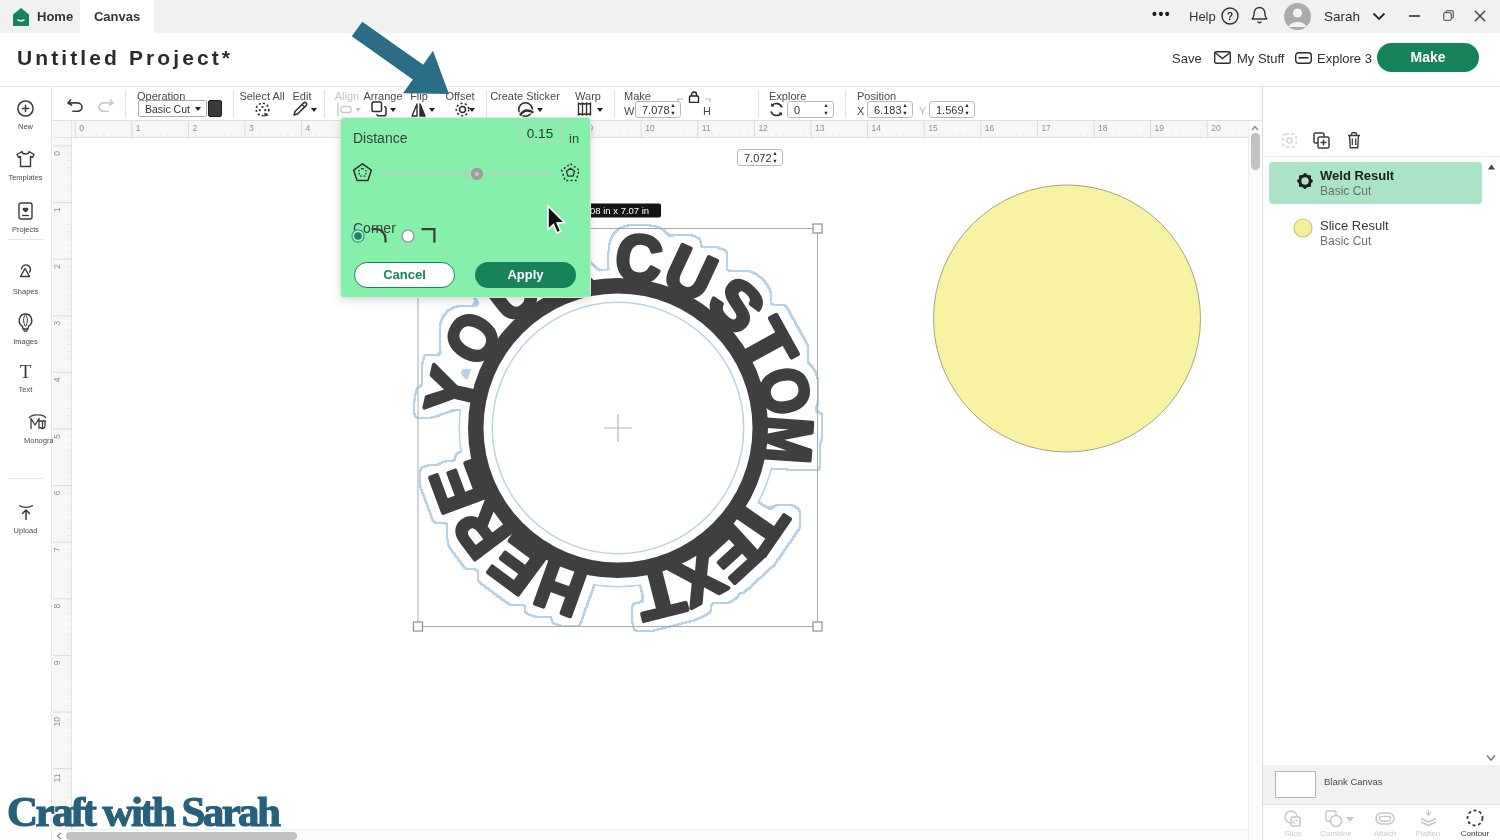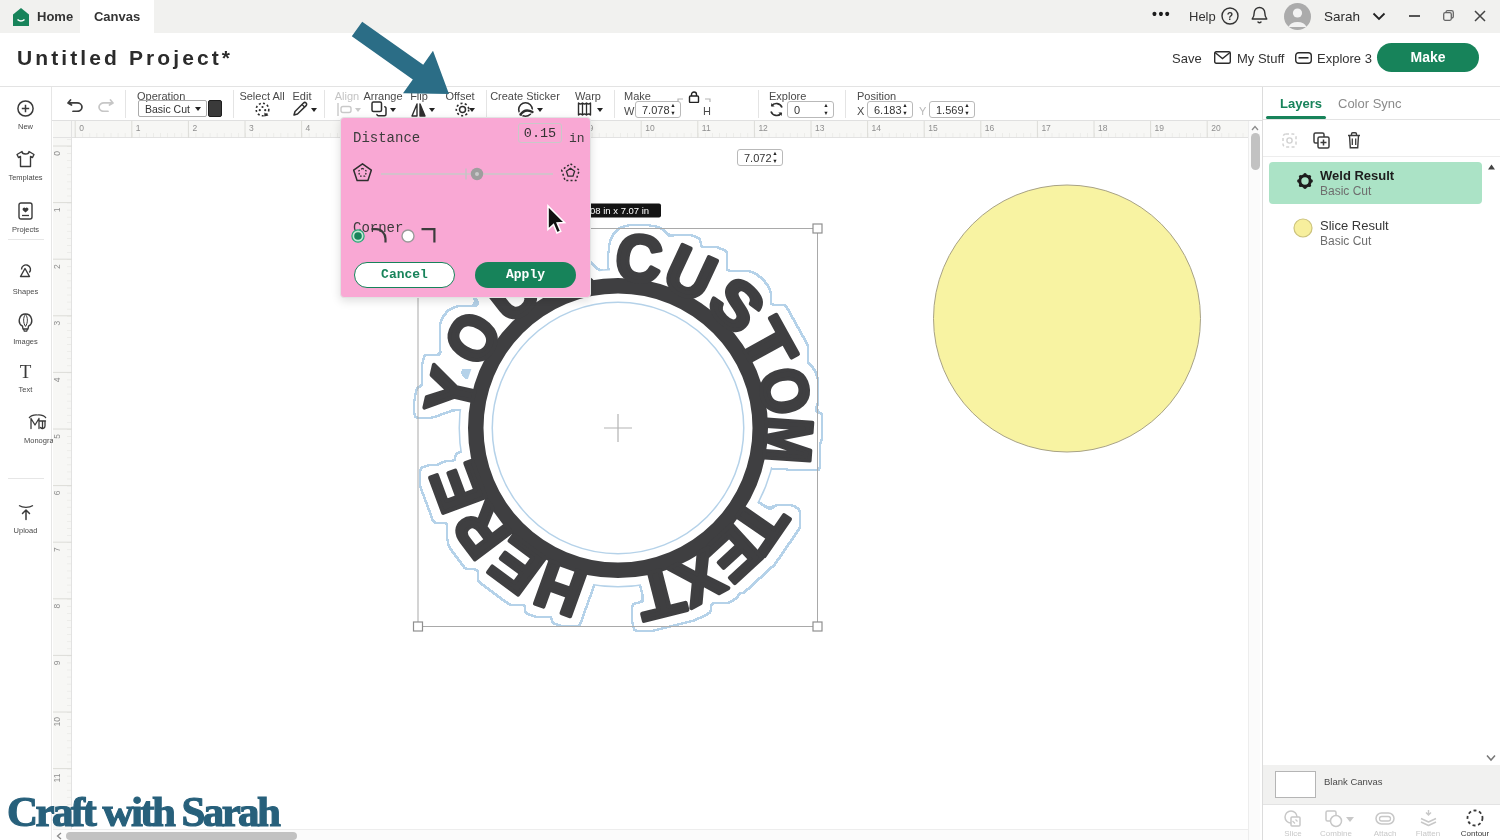--- a/index.html
+++ b/index.html
@@ -26,21 +26,21 @@
 
 #sidebar { position:absolute; left:0; top:87px; width:52px; height:753px; background:#fff; border-right:1px solid #e6e6e6; }
 .side-item { position:absolute; left:0; width:51px; text-align:center; color:#444; }
 .side-item .lbl { font-size:7.5px; color:#494949; margin-top:1px; }
 .side-div { position:absolute; left:8px; width:36px; height:1px; background:#e6e6e6; }
 
 #ruler-top { position:absolute; left:53px; top:121px; width:1195px; height:17px; background:#f7f7f5; border-bottom:1px solid #e2e2e2; }
 #ruler-left { position:absolute; left:53px; top:138px; width:19px; height:702px; background:#f7f7f5; border-right:1px solid #e2e2e2; }
 #ruler-corner { position:absolute; left:53px; top:121px; width:19px; height:17px; background:#f7f7f5; border-right:1px solid #e2e2e2; border-bottom:1px solid #e2e2e2; }
 
-#popup { position:absolute; left:340px; top:116.5px; width:251px; height:181px; background:#f9a8d4; border:1px solid #e2e2e2; border-radius:4px; box-shadow:0 3px 10px rgba(0,0,0,.13); z-index:30;font-family:Liberation Mono, monospace; }
+#popup { position:absolute; left:340px; top:116.5px; width:251px; height:181px; background:#86efac; border:1px solid #e2e2e2; border-radius:4px; box-shadow:0 3px 10px rgba(0,0,0,.13); z-index:30; }
 #popup .dlabel { position:absolute; font-size:14px; color:#3c3c3c; }
 #dist-input { position:absolute; left:177px; top:5px; width:44px; height:20px; border:1px solid #c9c9c9; border-radius:3px; font-size:13.5px; color:#333; text-align:center; line-height:19px; }
 .pillbtn { position:absolute; top:144px; width:101px; height:26px; border-radius:13px; font-size:13px; font-weight:700; text-align:center; line-height:24px; }
 #btn-cancel { left:13px; border:1.5px solid #17835a; color:#17835a; background:#fff; }
 #btn-apply { left:134px; background:#17835a; color:#fff; line-height:26px; }
 
 #rpanel { position:absolute; left:1262px; top:87px; width:238px; height:753px; background:#fff; border-left:1px solid #dcdcdc; }
 #rtabs { position:absolute; left:0; top:0; width:237px; height:33px; border-bottom:1px solid #e3e3e3; }
 #weldrow { position:absolute; left:6px; top:75px; width:213px; height:42px; background:#abe3c6; border-radius:4px; }
 
@@ -485,25 +485,20 @@
         <circle cx="7" cy="7" r="6" fill="#fff" stroke="#9a9a9a" stroke-width="1.4"></circle>
       </svg>
   <svg class="icon" style="left:79px;top:109px" width="16" height="17" viewBox="0 0 16 17">
         <path d="M1.5 2.2 H14.4 V15.5" fill="none" stroke="#3c3c3c" stroke-width="2.2"></path>
       </svg>
   <div id="btn-cancel" class="pillbtn">Cancel</div>
   <div id="btn-apply" class="pillbtn">Apply</div>
 </div>
 
 <div id="rpanel">
-  <div id="rtabs">
-    <span style="position:absolute;left:17px;top:9px;font-size:13px;font-weight:700;color:#17835a;">Layers</span>
-    <span style="position:absolute;left:75px;top:9px;font-size:13px;color:#8b8b8b;">Color Sync</span>
-    <div style="position:absolute;left:3px;top:29px;width:60px;height:3px;background:#17835a;border-radius:2px;"></div>
-  </div>
   <svg class="icon" style="left:19px;top:46px" width="15" height="15" viewBox="0 0 15 15">
         <rect x="1" y="1" width="13" height="13" rx="3" fill="none" stroke="#d2d2d2" stroke-width="1.5" stroke-dasharray="3 2.4"></rect>
         <circle cx="7.5" cy="7.5" r="2.6" fill="none" stroke="#d2d2d2" stroke-width="1.4"></circle>
       </svg>
   <svg class="icon" style="left:50px;top:45px" width="17" height="17" viewBox="0 0 17 17">
         <rect x="1" y="1" width="10" height="10" rx="1.5" fill="none" stroke="#3c3c3c" stroke-width="1.5"></rect>
         <rect x="5" y="5" width="11" height="11" rx="1.5" fill="#fff" stroke="#3c3c3c" stroke-width="1.5"></rect>
         <path d="M10.5 7.5 V13.5 M7.5 10.5 H13.5" stroke="#3c3c3c" stroke-width="1.5"></path>
       </svg>
   <svg class="icon" style="left:84px;top:45px" width="14" height="17" viewBox="0 0 14 17">

